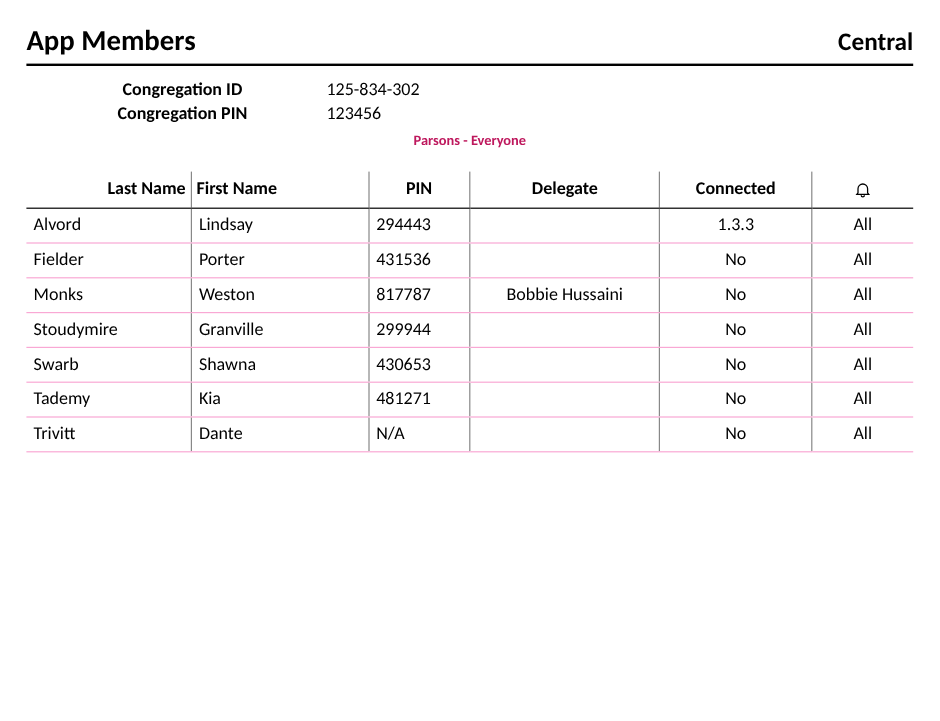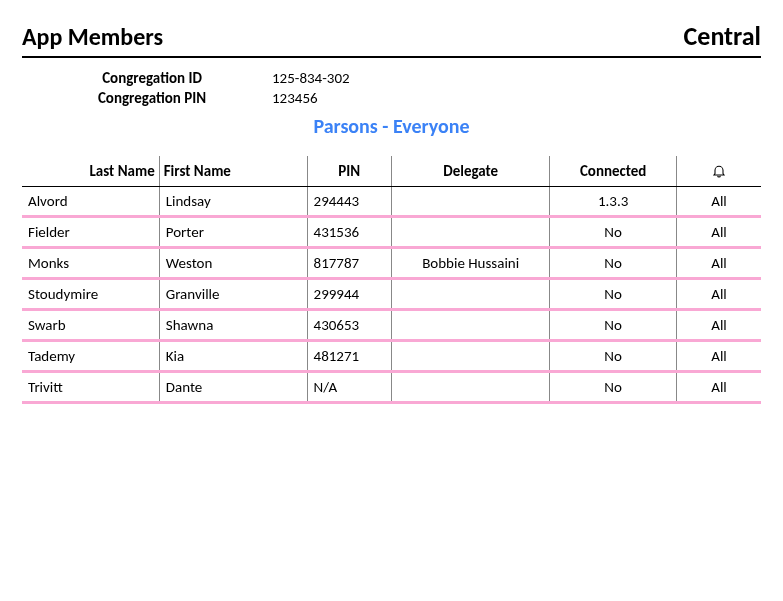--- a/index.html
+++ b/index.html
@@ -17,64 +17,64 @@
     justify-content: space-between;
     align-items: baseline;
     border-bottom: 2px solid #000;
     padding-bottom: 4px;
   }
   .header-title {
     font-size: 24px;
     font-weight: 700;
   }
   .header-right {
-    font-size: 26px;
+    font-size: 21px;
     font-weight: 700;
     text-align: center;
   }
   .meta {
     margin-top: 10px;
     padding-left: 10px;
   }
   .meta-row {
     display: flex;
     line-height: 20px;
     font-size: 15px;
   }
   .meta-label {
     width: 240px;
     font-weight: 700;
     text-align: center;
   }
   .meta-value {}
   .subtitle {
     text-align: center;
-    color: #3b82f6;
+    color: #be185d;
     font-weight: 700;
-    font-size: 20px;
+    font-size: 12px;
     margin-top: 6px;
   }
   table {
     width: 100%;
     border-collapse: collapse;
     margin-top: 18px;
     font-size: 15px;
   }
   thead th {
     font-weight: 700;
     text-align: center;
     padding: 6px 4px;
     border-bottom: 1.5px solid #000;
   }
   thead th + th {
     border-left: 1px solid #888;
   }
   tbody td {
     padding: 5px 6px;
-    border-bottom: 3px solid #f9a8d4;
+    border-bottom: 1px solid #f9a8d4;
   }
   tbody td + td {
     border-left: 1px solid #888;
   }
   .col-last   { width: 130px; text-align: right; }
   .col-first  { width: 140px; text-align: left; }
   .col-pin    { width: 80px;  }
   .col-deleg  { width: 150px; text-align: center; }
   .col-conn   { width: 120px; text-align: center; }
   .col-bell   { width: 80px;  text-align: center; }

